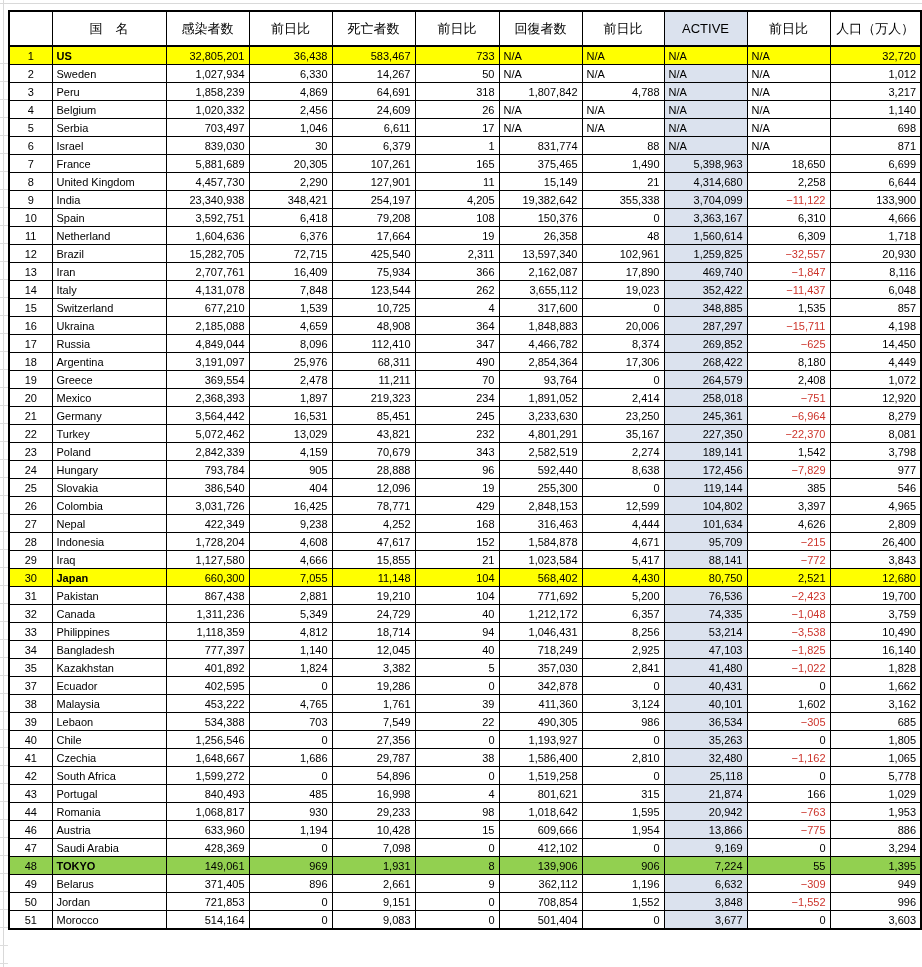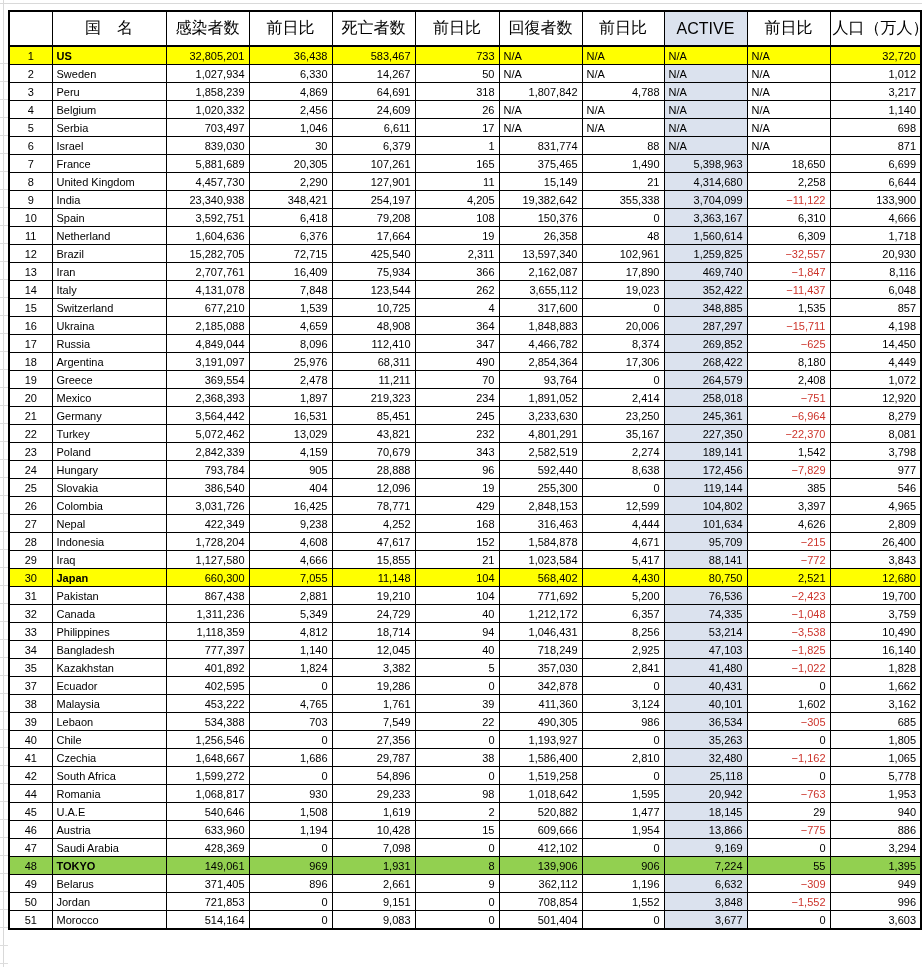--- a/index.html
+++ b/index.html
@@ -19,21 +19,21 @@
   table{
     border-collapse:collapse;table-layout:fixed;width:912px;
     border:2px solid #000000;
   }
   th,td{
     border:1px solid #000000;
     overflow:hidden;white-space:nowrap;
     color:#000000;
   }
   th{
-    height:33px;font-size:16px;font-weight:normal;text-align:center;
+    height:33px;font-size:13px;font-weight:normal;text-align:center;
     background:#ffffff;padding:0 2px;
   }
   td{height:17px;font-size:11px;padding:0 4px;}
   thead th{border-bottom:2px solid #000000;}
   th.active-col, td.active-col{background:var(--active-fill,#dbe2ee);}
   td.cell-rank{text-align:center;padding:0 2px;}
   td.cell-country{}
   td.cell-num{text-align:right;}
   td.na{text-align:left;}
   td.neg{color:var(--neg-color,#cc342b);}
@@ -606,44 +606,44 @@
           <td class="cell-num">0</td>
           <td class="cell-num">54,896</td>
           <td class="cell-num">0</td>
           <td class="cell-num">1,519,258</td>
           <td class="cell-num">0</td>
           <td class="cell-num active-col">25,118</td>
           <td class="cell-num">0</td>
           <td class="cell-num">5,778</td>
         </tr>
         <tr>
+          <td class="cell-rank">43</td>
+          <td class="cell-country">Portugal</td>
+          <td class="cell-num">840,493</td>
+          <td class="cell-num">485</td>
+          <td class="cell-num">16,998</td>
+          <td class="cell-num">4</td>
+          <td class="cell-num">801,621</td>
+          <td class="cell-num">315</td>
+          <td class="cell-num active-col">21,874</td>
+          <td class="cell-num">166</td>
+          <td class="cell-num">1,029</td>
+        </tr>
+        <tr>
           <td class="cell-rank">44</td>
           <td class="cell-country">Romania</td>
           <td class="cell-num">1,068,817</td>
           <td class="cell-num">930</td>
           <td class="cell-num">29,233</td>
           <td class="cell-num">98</td>
           <td class="cell-num">1,018,642</td>
           <td class="cell-num">1,595</td>
           <td class="cell-num active-col">20,942</td>
           <td class="cell-num neg">−763</td>
           <td class="cell-num">1,953</td>
-        </tr>
-        <tr>
-          <td class="cell-rank">45</td>
-          <td class="cell-country">U.A.E</td>
-          <td class="cell-num">540,646</td>
-          <td class="cell-num">1,508</td>
-          <td class="cell-num">1,619</td>
-          <td class="cell-num">2</td>
-          <td class="cell-num">520,882</td>
-          <td class="cell-num">1,477</td>
-          <td class="cell-num active-col">18,145</td>
-          <td class="cell-num">29</td>
-          <td class="cell-num">940</td>
         </tr>
         <tr>
           <td class="cell-rank">46</td>
           <td class="cell-country">Austria</td>
           <td class="cell-num">633,960</td>
           <td class="cell-num">1,194</td>
           <td class="cell-num">10,428</td>
           <td class="cell-num">15</td>
           <td class="cell-num">609,666</td>
           <td class="cell-num">1,954</td>

